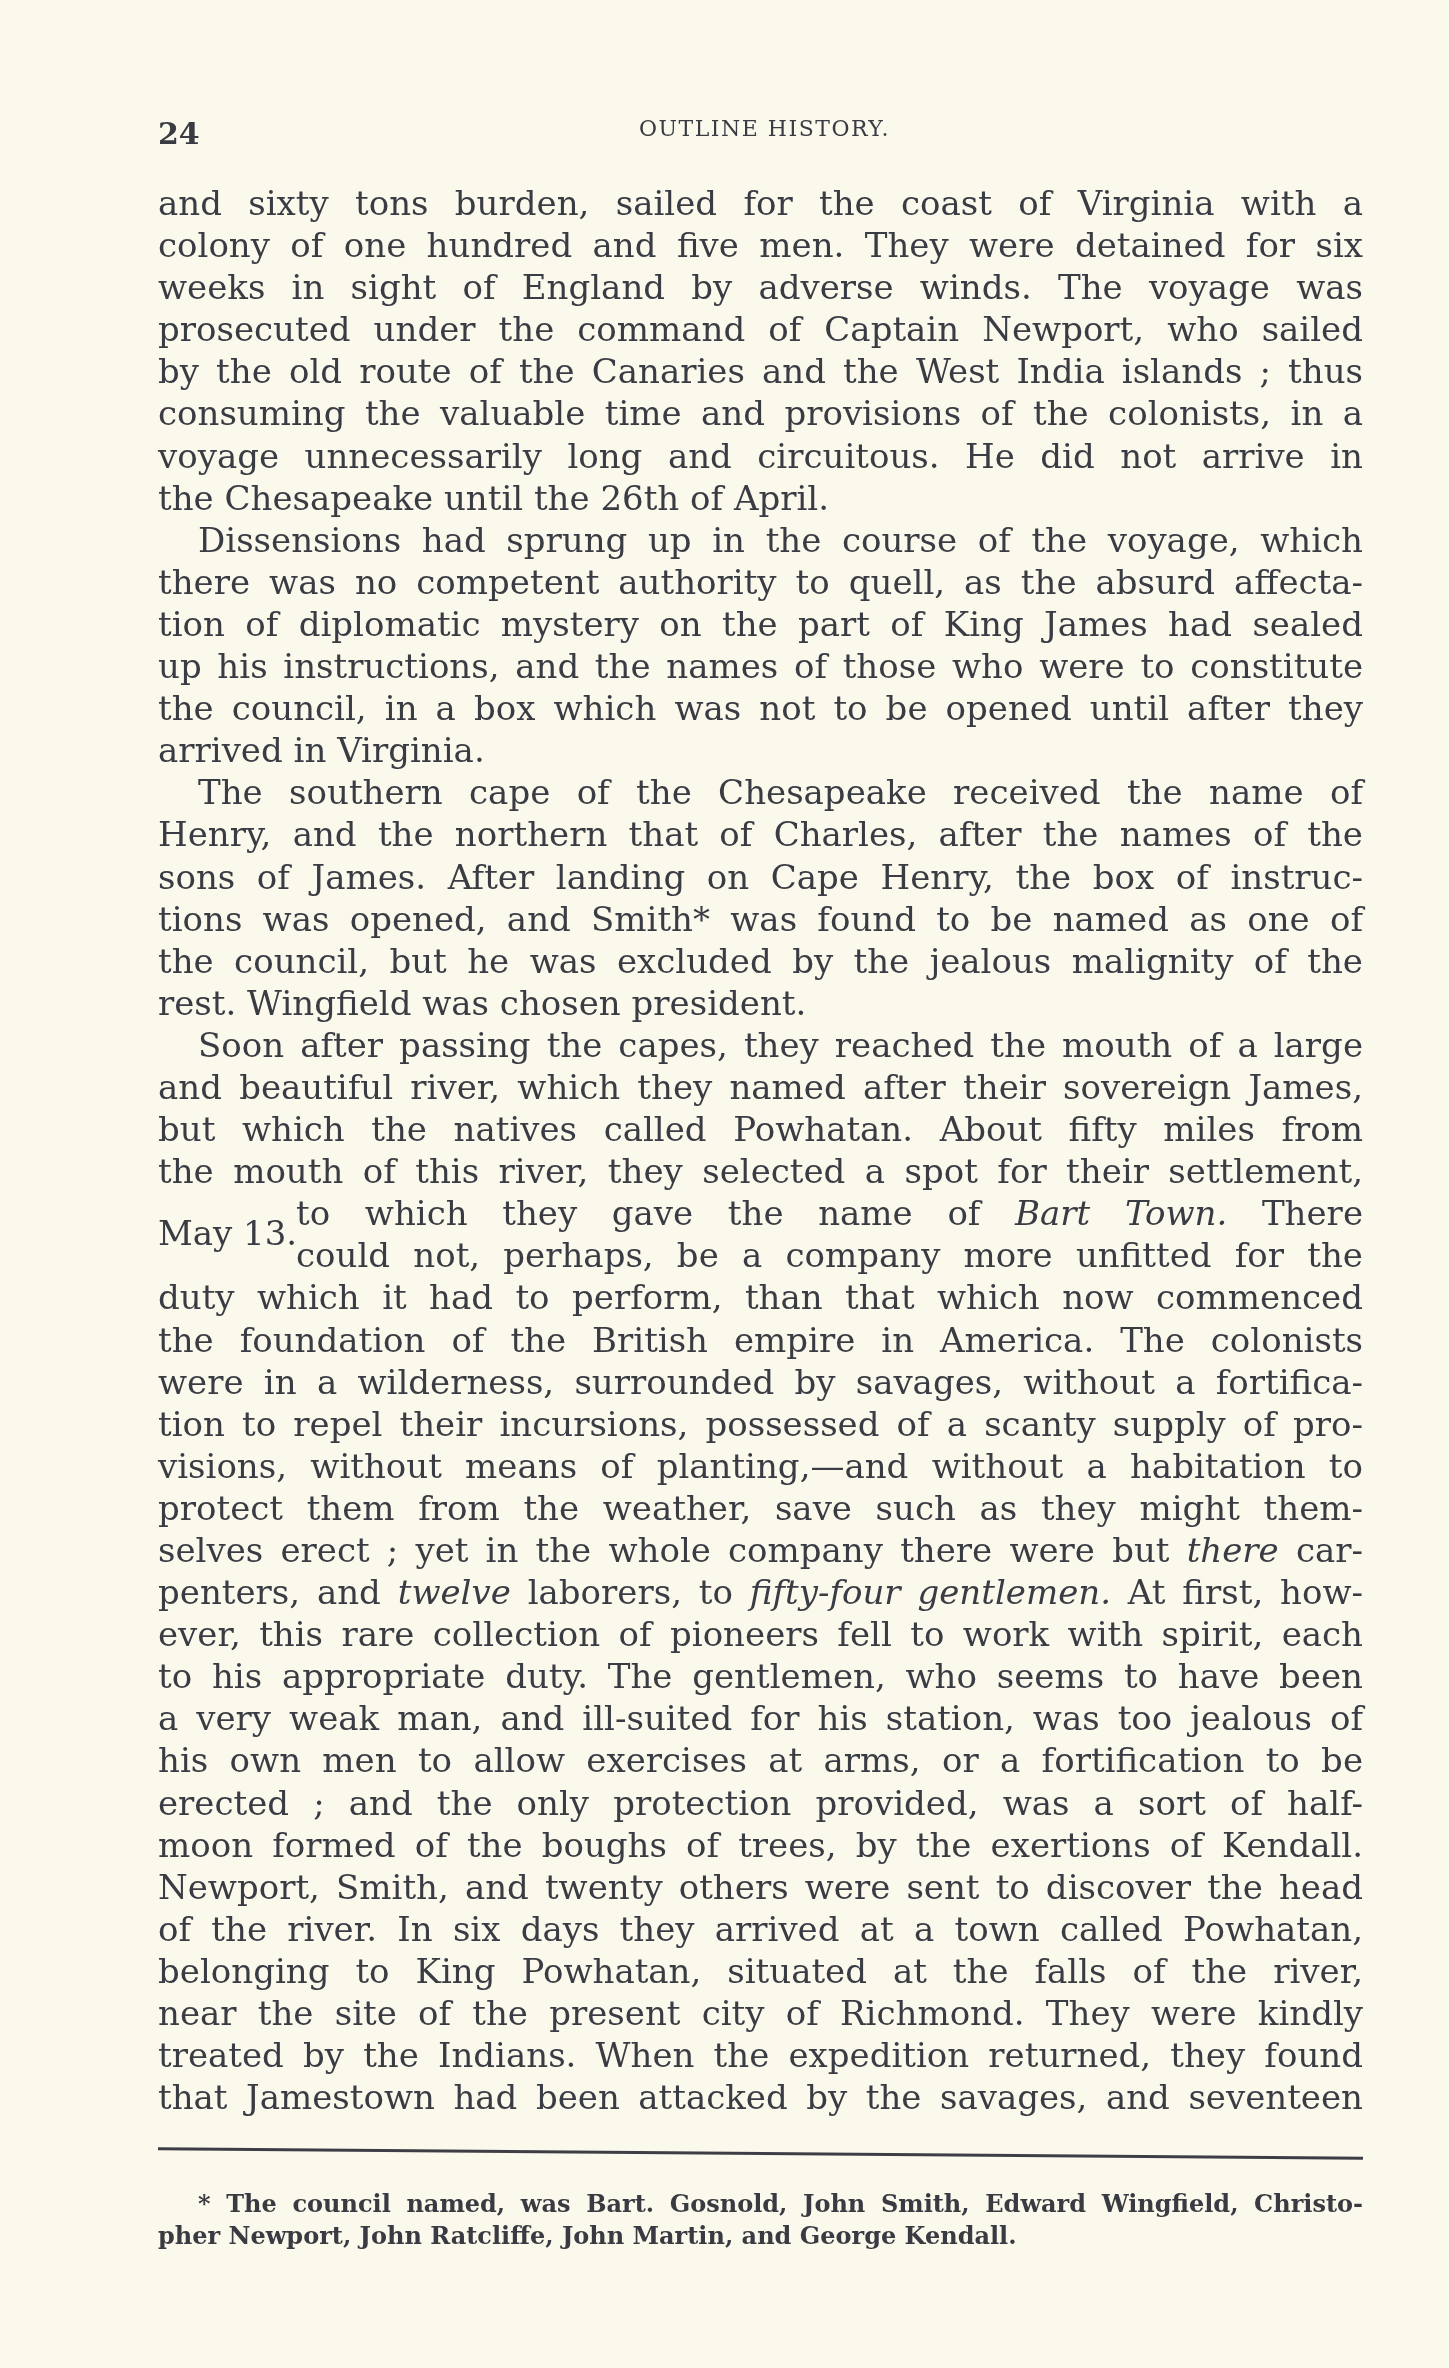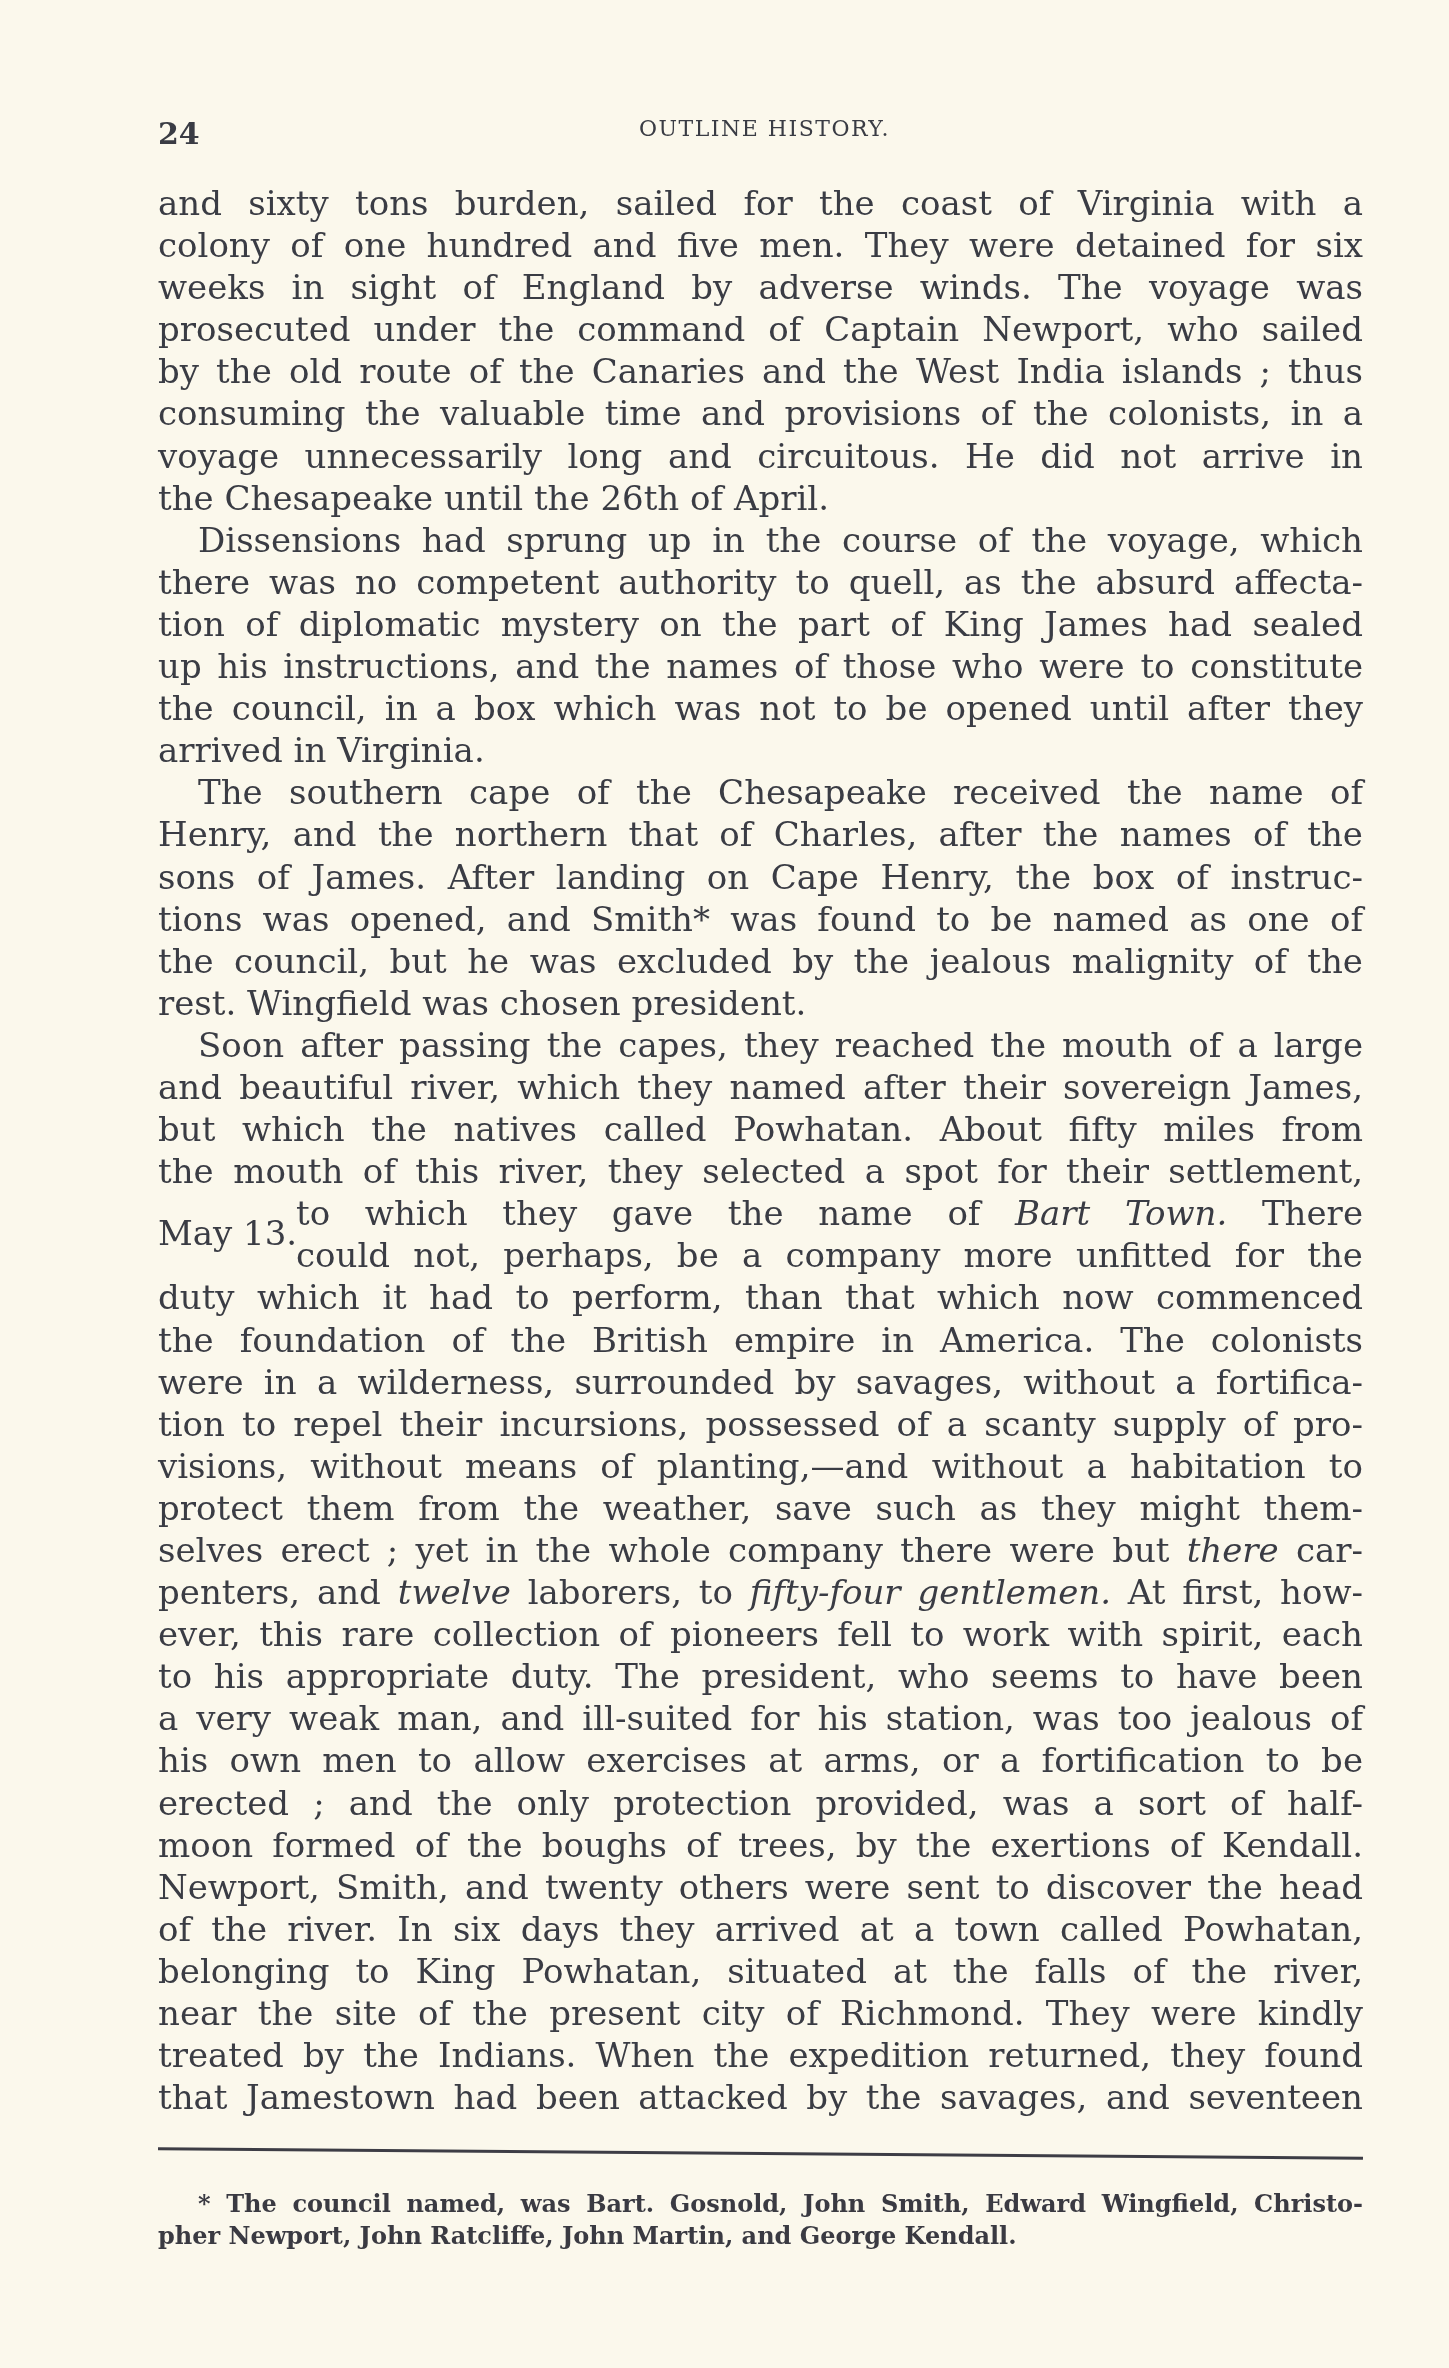--- a/index.html
+++ b/index.html
@@ -76,21 +76,21 @@
     </div>
     <div class="line" style="">duty which it had to perform, than that which now commenced</div>
     <div class="line" style="">the foundation of the British empire in America. The colonists</div>
     <div class="line" style="">were in a wilderness, surrounded by savages, without a fortifica-</div>
     <div class="line" style="">tion to repel their incursions, possessed of a scanty supply of pro-</div>
     <div class="line" style="">visions, without means of planting,—and without a habitation to</div>
     <div class="line" style="">protect them from the weather, save such as they might them-</div>
     <div class="line" style=""><span>selves erect ; yet in the whole company there were but </span><em>there</em><span> car-</span></div>
     <div class="line" style=""><span>penters, and </span><em>twelve</em><span> laborers, to </span><em>fifty-four gentlemen.</em><span> At first, how-</span></div>
     <div class="line" style="">ever, this rare collection of pioneers fell to work with spirit, each</div>
-    <div class="line" style="">to his appropriate duty. The president, who seems to have been</div>
+    <div class="line" style="">to his appropriate duty. The gentlemen, who seems to have been</div>
     <div class="line" style="">a very weak man, and ill-suited for his station, was too jealous of</div>
     <div class="line" style="">his own men to allow exercises at arms, or a fortification to be</div>
     <div class="line" style="">erected ; and the only protection provided, was a sort of half-</div>
     <div class="line" style="">moon formed of the boughs of trees, by the exertions of Kendall.</div>
     <div class="line" style="">Newport, Smith, and twenty others were sent to discover the head</div>
     <div class="line" style="">of the river. In six days they arrived at a town called Powhatan,</div>
     <div class="line" style="">belonging to King Powhatan, situated at the falls of the river,</div>
     <div class="line" style="">near the site of the present city of Richmond. They were kindly</div>
     <div class="line" style="">treated by the Indians. When the expedition returned, they found</div>
     <div class="line" style="">that Jamestown had been attacked by the savages, and seventeen</div>

